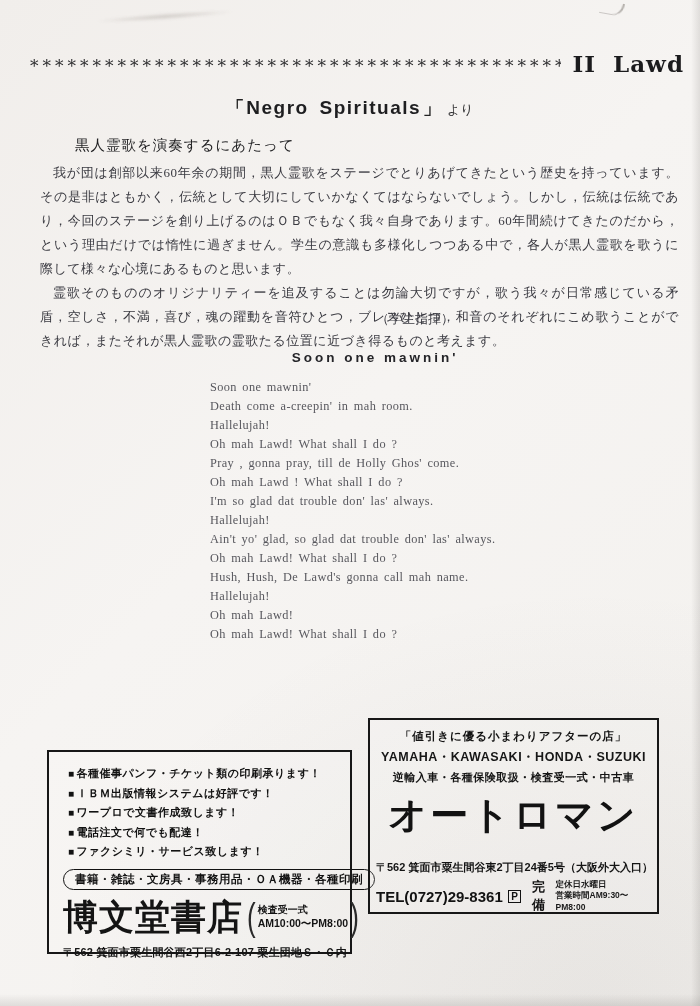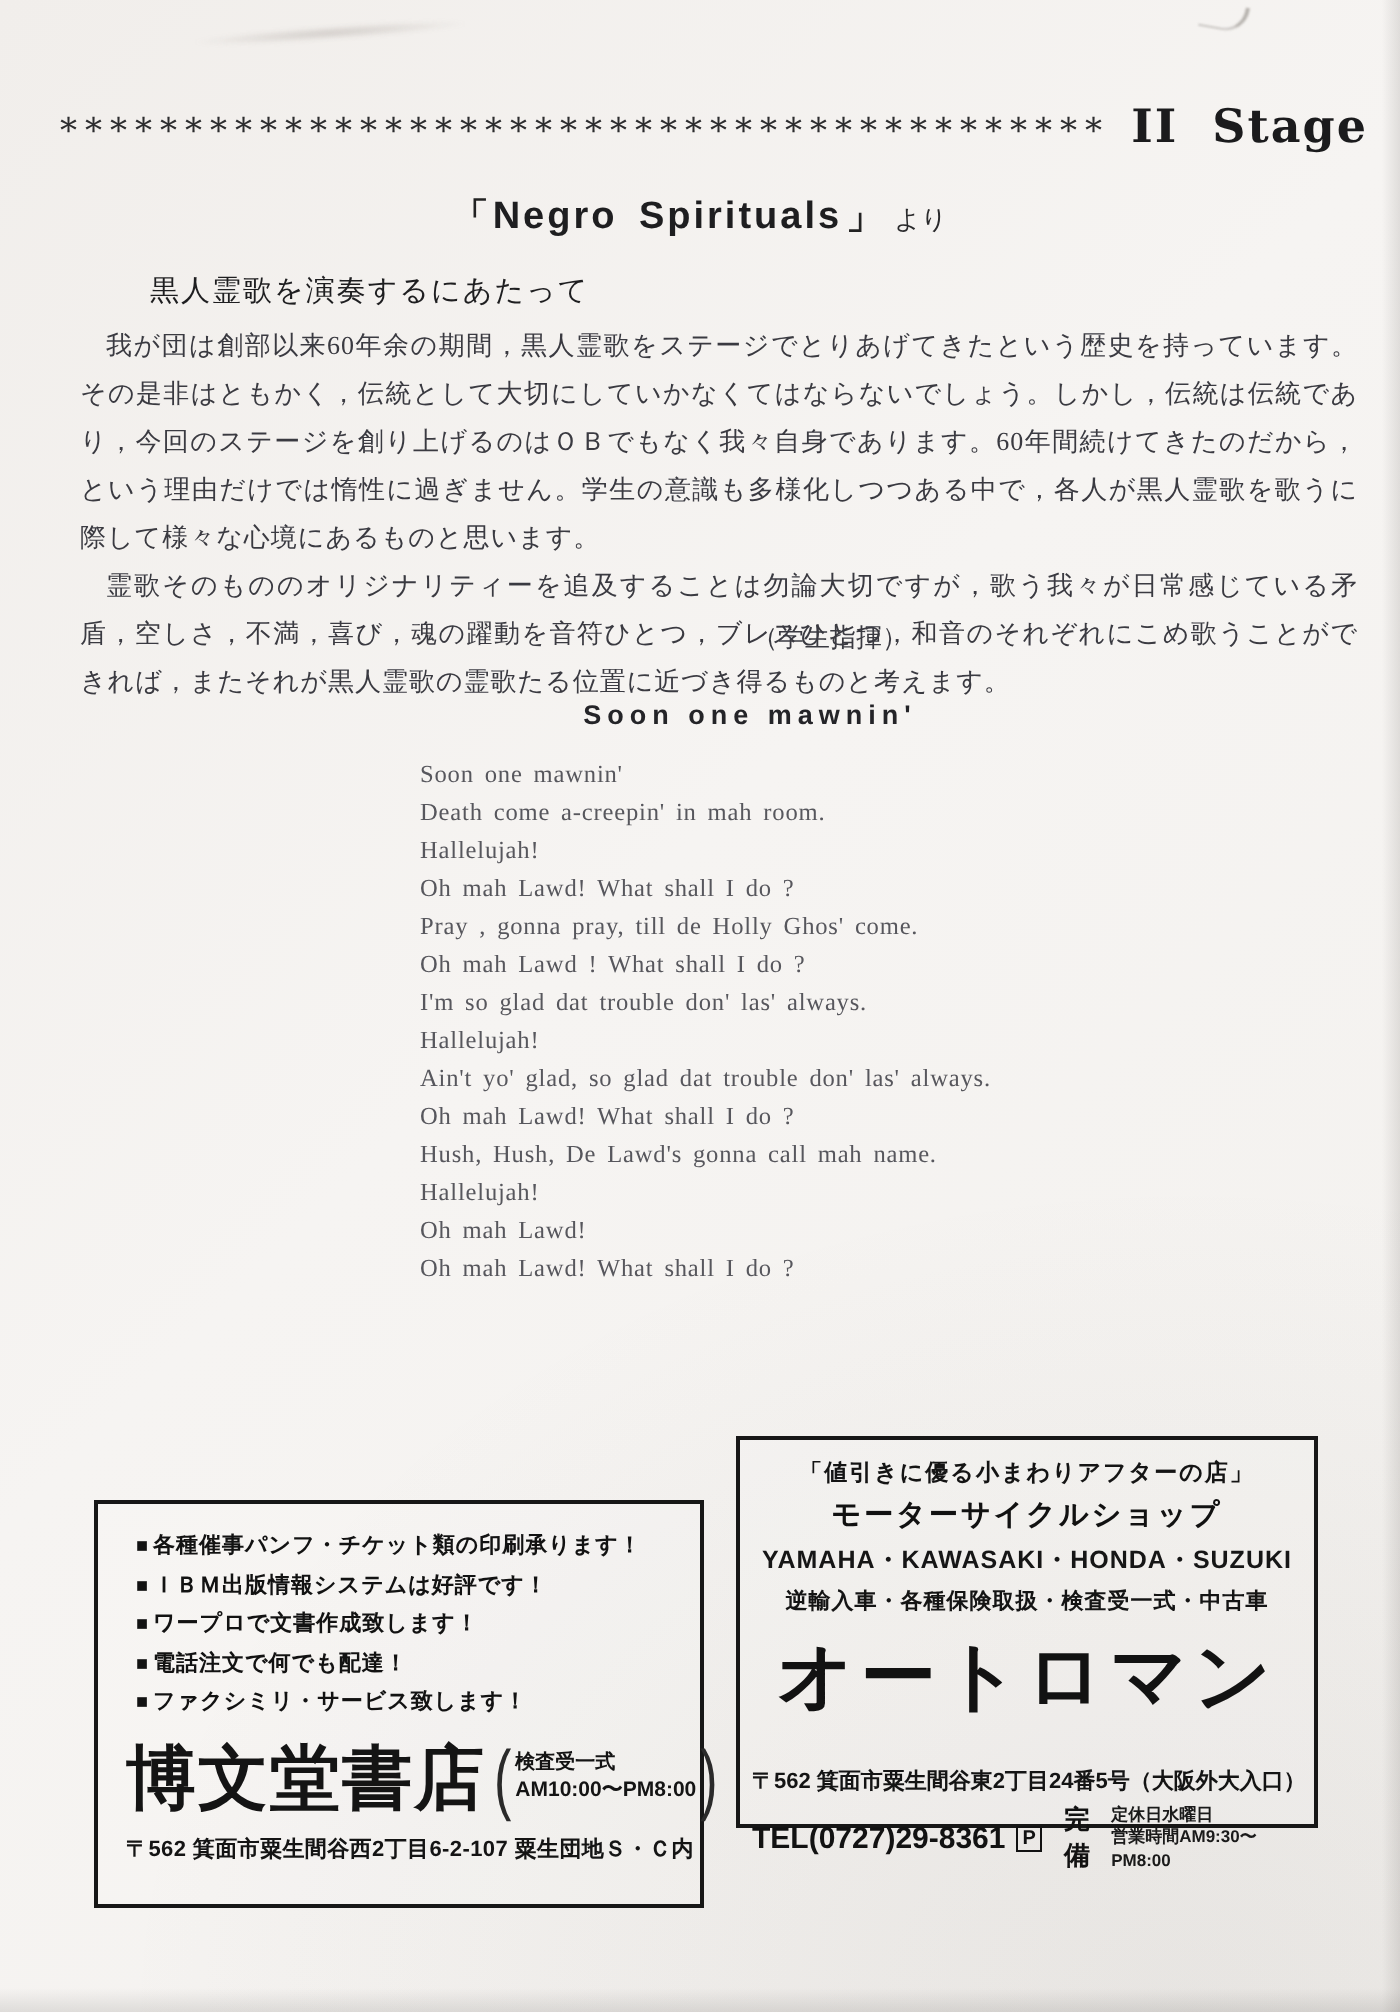--- a/index.html
+++ b/index.html
@@ -106,21 +106,21 @@
 
 <div class="page">
 
   <div class="scan-smudge"></div>
   <div class="scan-mark"></div>
   <div class="edge-right"></div>
   <div class="edge-bottom"></div>
 
   <div class="header-row">
     <span class="deco-line">************************************************************</span>
-    <span class="stage-label">II Stage</span>
+    <span class="stage-label">II Lawd</span>
   </div>
 
   <div class="prog-title">
     <span class="bracket">「</span>
     <span class="name">Negro Spirituals</span>
     <span class="bracket">」</span>
     <span class="suffix">より</span>
   </div>
 
   <div class="intro-heading">黒人霊歌を演奏するにあたって</div>
@@ -149,37 +149,37 @@
   </div>
 
   <div class="ad ad-left">
     <div class="bullet-list">
       <div class="bullet-item"><span class="sq">■</span><span>各種催事パンフ・チケット類の印刷承ります！</span></div>
       <div class="bullet-item"><span class="sq">■</span><span>ＩＢＭ出版情報システムは好評です！</span></div>
       <div class="bullet-item"><span class="sq">■</span><span>ワープロで文書作成致します！</span></div>
       <div class="bullet-item"><span class="sq">■</span><span>電話注文で何でも配達！</span></div>
       <div class="bullet-item"><span class="sq">■</span><span>ファクシミリ・サービス致します！</span></div>
     </div>
+    <div class="services-pill">書籍・雑誌・文房具・事務用品・ＯＡ機器・各種印刷</div>
     <div class="shop-row">
       <span class="shop-name-left">博文堂書店</span>
       <span class="hours-group">
         <span class="paren">(</span>
         <span class="hours-col">
           <span class="l1">検査受一式</span>
           <span class="l2">AM10:00〜PM8:00</span>
         </span>
         <span class="paren">)</span>
       </span>
     </div>
     <div class="addr-left">〒562 箕面市粟生間谷西2丁目6-2-107 粟生団地Ｓ・Ｃ内</div>
   </div>
 
   <div class="ad ad-right">
     <div class="catchphrase">「値引きに優る小まわりアフターの店」</div>
-    <div class="shop-type">モーターサイクルショップ</div>
     <div class="brands">YAMAHA・KAWASAKI・HONDA・SUZUKI</div>
     <div class="services-line">逆輸入車・各種保険取扱・検査受一式・中古車</div>
     <div class="shop-name-right">オートロマン</div>
     <div class="addr-right">〒562 箕面市粟生間谷東2丁目24番5号（大阪外大入口）</div>
     <div class="tel-row">
       <span class="tel-right">TEL(0727)29-8361</span>
       <span class="parking-box">P</span>
       <span class="kanbi">完備</span>
       <span class="info-col">
         <span>定休日水曜日</span><br>

